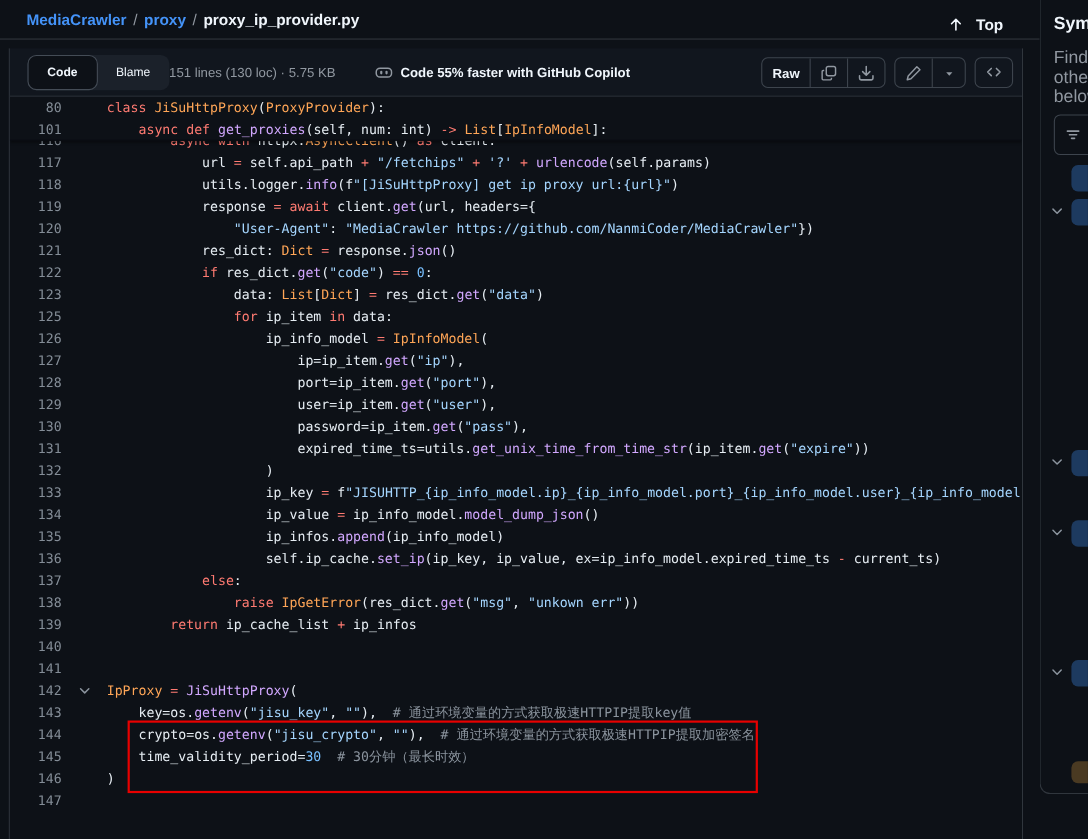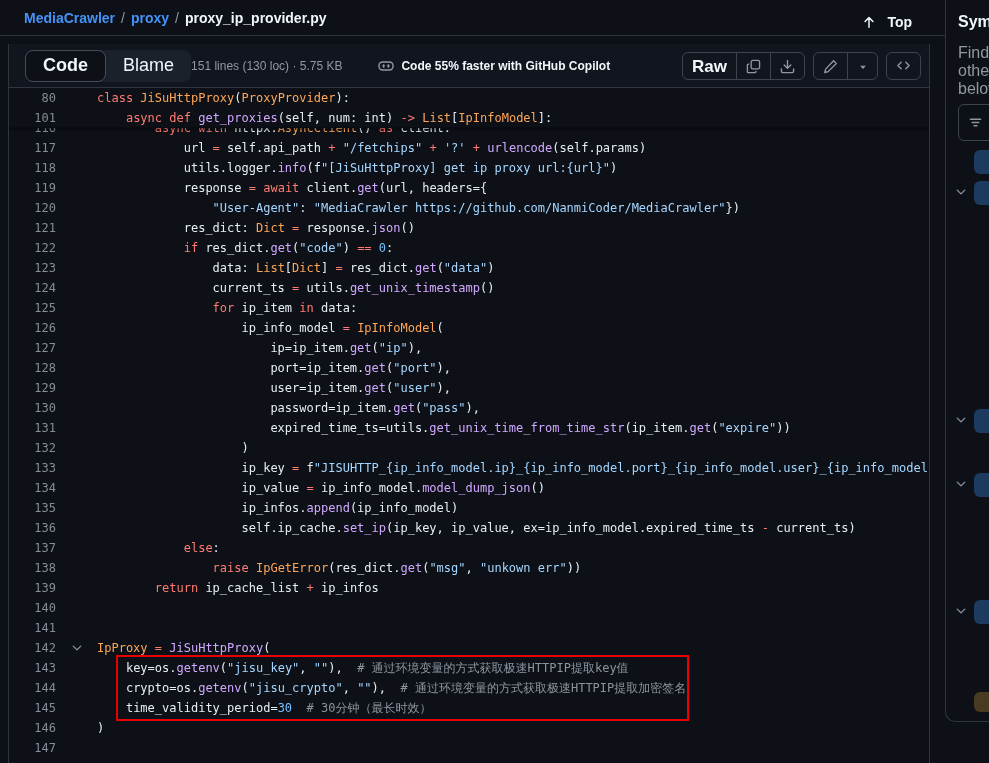--- a/index.html
+++ b/index.html
@@ -20,30 +20,30 @@
   .crumb-file{color:#f0f6fc;font-weight:700;}
   .top-link{position:absolute;right:33px;top:0;height:44px;display:flex;align-items:center;gap:11px;color:#f0f6fc;font-weight:600;cursor:pointer;}
   .icon{display:inline-flex;align-items:center;justify-content:center;}
 
   
   .file-box{position:absolute;top:44px;left:8px;width:922px;height:719px;
     border-left:1px solid var(--c-border);border-right:1px solid var(--c-border);}
   .file-header{position:absolute;top:0;left:0;right:0;height:44px;background:var(--c-header_bg);
     border-bottom:1px solid var(--c-border);display:flex;align-items:center;padding:0 8px;}
   .seg{display:flex;align-items:stretch;background:#1b212a;border-radius:8px;height:32px;margin-left:8px;}
-  .seg button{font-family:inherit;font-size:18px;border:none;background:transparent;color:#f0f6fc;padding:0 17px;border-radius:8px;cursor:pointer;}
+  .seg button{font-family:inherit;font-size:11px;border:none;background:transparent;color:#f0f6fc;padding:0 17px;border-radius:8px;cursor:pointer;}
   .seg .seg-on{background:#0d1117;border:1px solid #444c56;font-weight:600;}
   .file-meta{color:var(--c-muted);font-size:12px;white-space:nowrap;}
   .copilot{display:flex;align-items:center;gap:7px;margin-left:36px;font-size:12px;font-weight:600;color:#f0f6fc;cursor:pointer;white-space:nowrap;justify-content:center;}
   .spacer{flex:1;}
   .btn-group{display:flex;border:1px solid #3d444d;border-radius:6px;overflow:hidden;margin-left:8px;height:28px;}
   .btn-group .btn{border:none;border-left:1px solid #3d444d;}
   .btn-group .btn:first-child{border-left:none;}
   .btn{height:28px;min-width:30px;display:flex;align-items:center;justify-content:center;background:transparent;
-    color:#f0f6fc;font-family:inherit;font-size:17px;font-weight:600;padding:0 9px;cursor:pointer;}
+    color:#f0f6fc;font-family:inherit;font-size:12px;font-weight:600;padding:0 9px;cursor:pointer;}
   .btn.solo{border:1px solid #3d444d;border-radius:6px;margin-left:8px;}
   .btn svg{display:block;}
 
   
   .code-area{position:absolute;top:44px;left:0;right:0;bottom:0;overflow:hidden;background:var(--c-page_bg);}
   #code-lines{position:absolute;top:30px;left:0;right:0;}
   .row{height:20px;display:flex;align-items:center;}
   .ln{width:47px;flex:none;text-align:right;color:#848d97;font:12px/20px "DejaVu Sans Mono","Liberation Mono",monospace;cursor:pointer;}
   .fold{width:41px;flex:none;display:flex;align-items:center;justify-content:center;}
   .codetxt{white-space:pre;font:12px/20px "DejaVu Sans Mono","Liberation Mono",monospace;color:var(--c-plain);}
@@ -184,25 +184,20 @@
           <span class="ln">122</span>
           <span class="fold"></span>
           <span class="codetxt"><span>            </span><span class="tk-k">if</span><span class="tk-p"> res_dict.</span><span class="tk-f">get</span><span class="tk-p">(</span><span class="tk-s">"code"</span><span class="tk-p">) </span><span class="tk-o">==</span><span class="tk-p"> </span><span class="tk-n">0</span><span class="tk-p">:</span></span>
         </div>
         <div class="row">
           <span class="ln">123</span>
           <span class="fold"></span>
           <span class="codetxt"><span>                </span><span class="tk-p">data: </span><span class="tk-e">List</span><span class="tk-p">[</span><span class="tk-e">Dict</span><span class="tk-p">] </span><span class="tk-o">=</span><span class="tk-p"> res_dict.</span><span class="tk-f">get</span><span class="tk-p">(</span><span class="tk-s">"data"</span><span class="tk-p">)</span></span>
         </div>
         <div class="row">
-          <span class="ln">124</span>
-          <span class="fold"></span>
-          <span class="codetxt"><span>                </span><span class="tk-p">current_ts </span><span class="tk-o">=</span><span class="tk-p"> utils.</span><span class="tk-f">get_unix_timestamp</span><span class="tk-p">()</span></span>
-        </div>
-        <div class="row">
           <span class="ln">125</span>
           <span class="fold"></span>
           <span class="codetxt"><span>                </span><span class="tk-k">for</span><span class="tk-p"> ip_item </span><span class="tk-k">in</span><span class="tk-p"> data:</span></span>
         </div>
         <div class="row">
           <span class="ln">126</span>
           <span class="fold"></span>
           <span class="codetxt"><span>                    </span><span class="tk-p">ip_info_model </span><span class="tk-o">=</span><span class="tk-p"> </span><span class="tk-e">IpInfoModel</span><span class="tk-p">(</span></span>
         </div>
         <div class="row">

